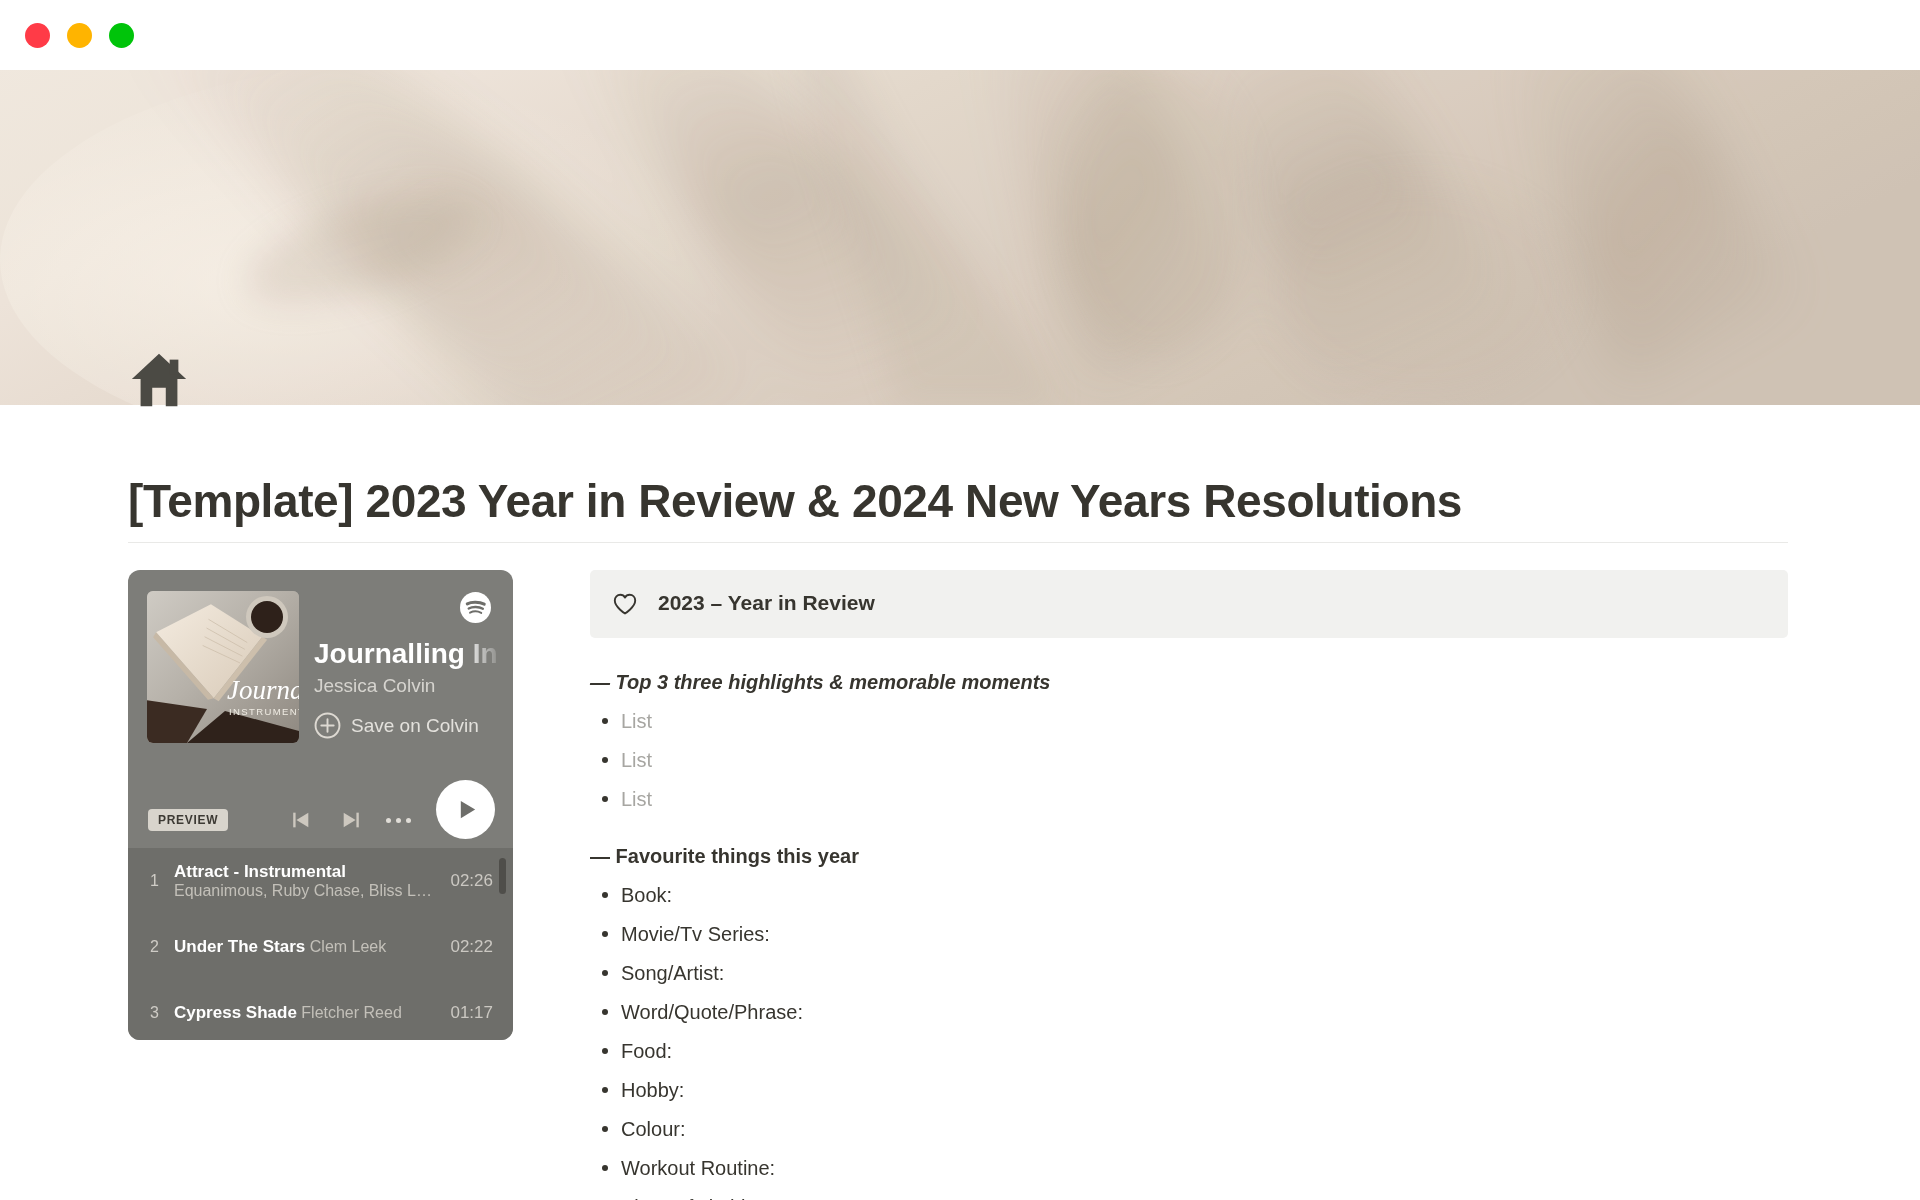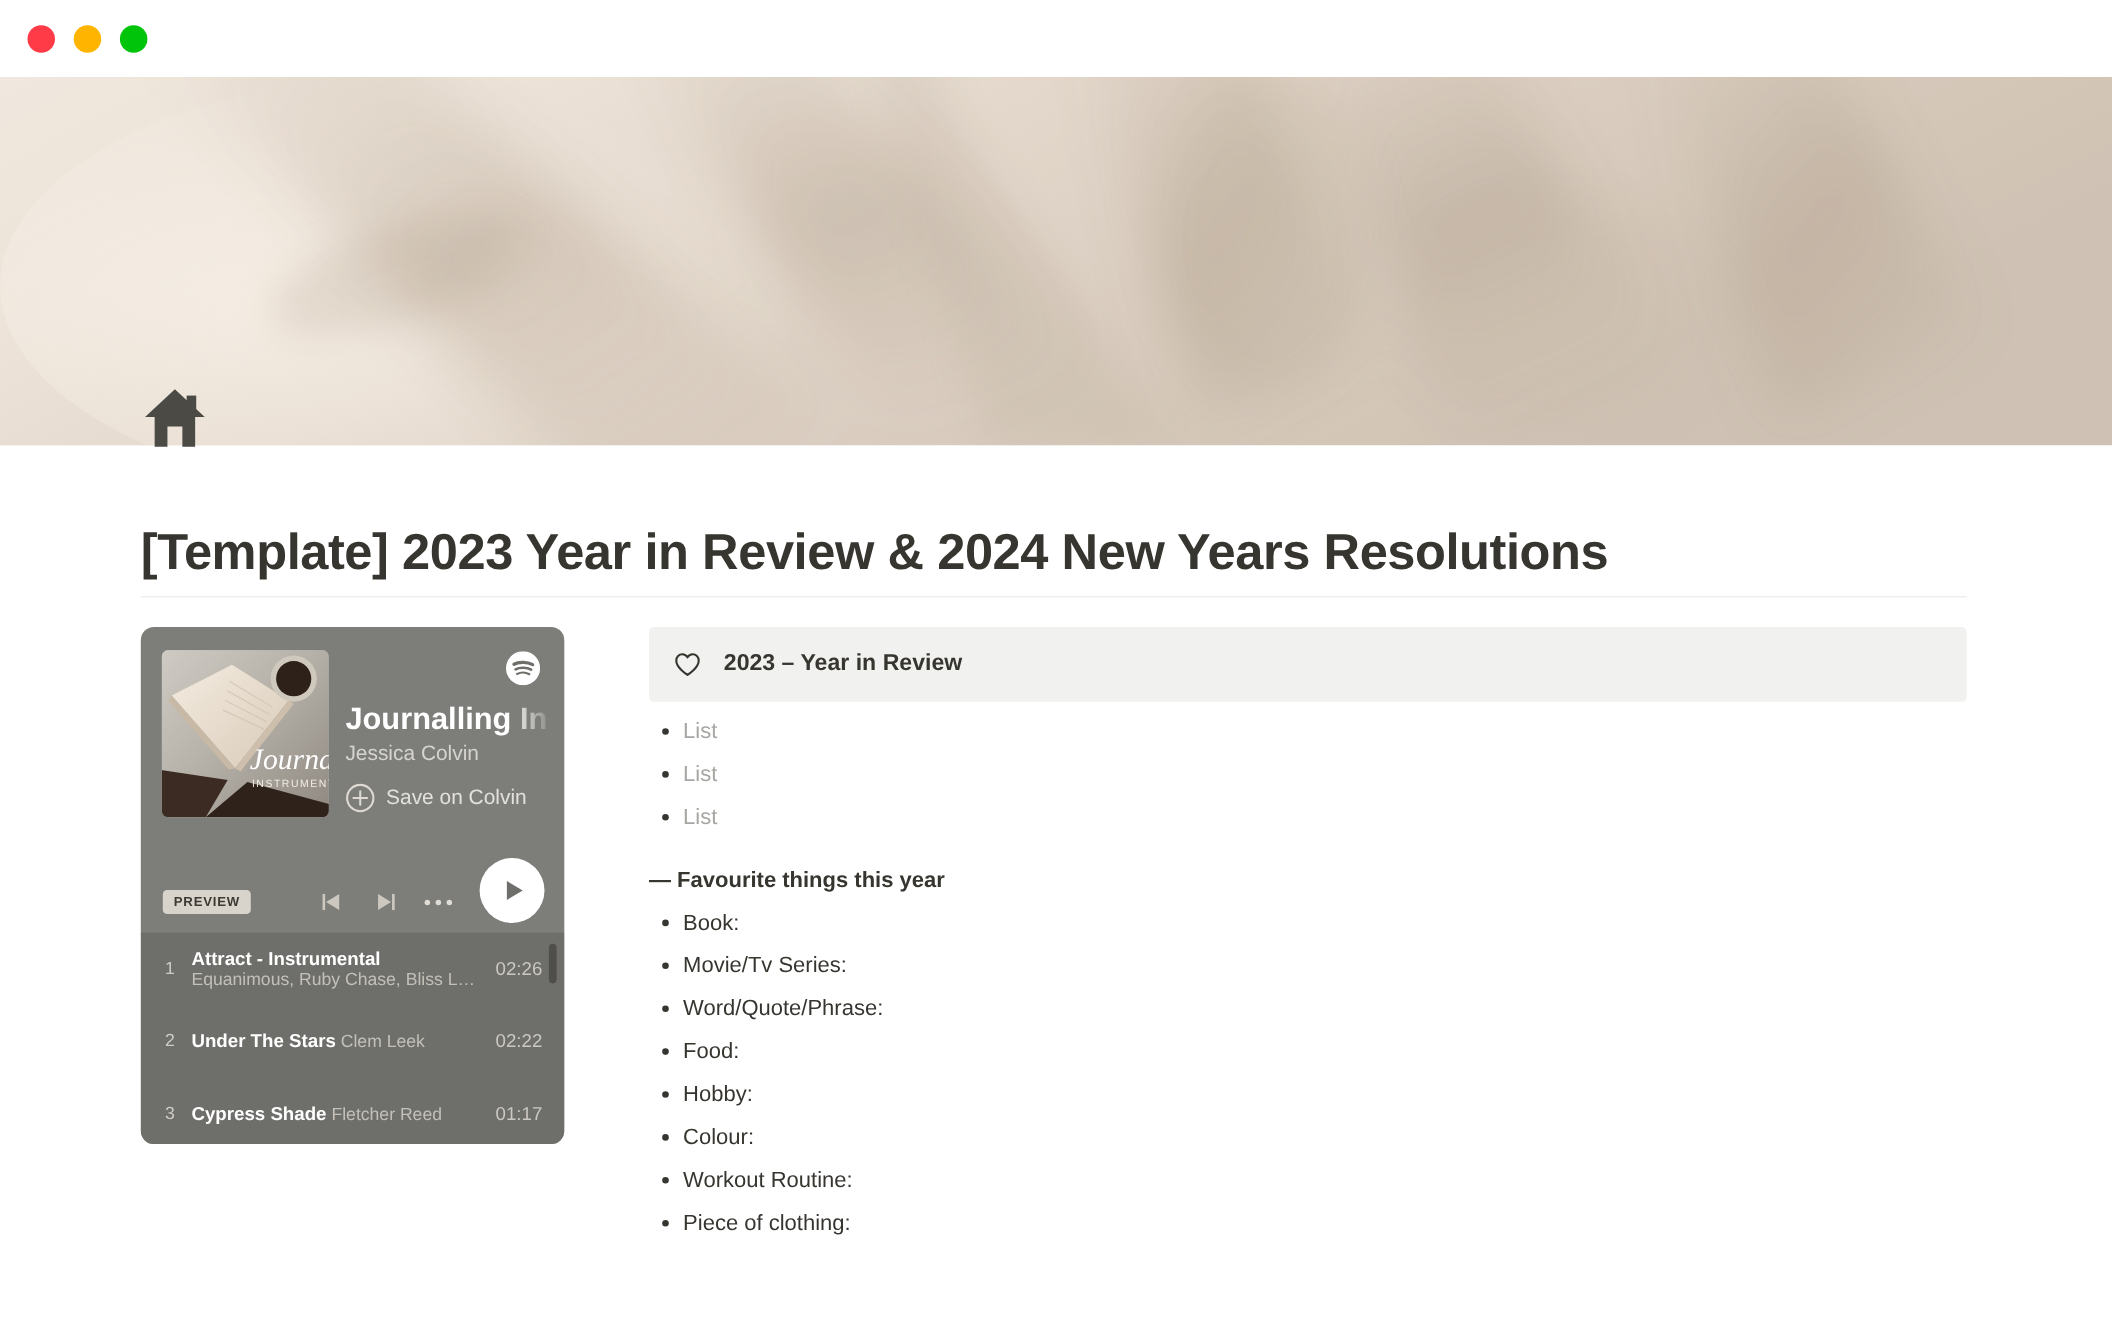--- a/index.html
+++ b/index.html
@@ -544,30 +544,32 @@
 
         <div class="callout">
           <span class="callout-icon">
             <svg viewBox="0 0 26 26">
               <path d="M13 22.5 C13 22.5 2.8 16.1 2.8 9.6 C2.8 6.2 5.3 3.8 8.3 3.8 C10.5 3.8 12.2 5.1 13 6.6 C13.8 5.1 15.5 3.8 17.7 3.8 C20.7 3.8 23.2 6.2 23.2 9.6 C23.2 16.1 13 22.5 13 22.5 Z" fill="none" stroke="#37352f" stroke-width="1.9" stroke-linejoin="round"></path>
             </svg>
           </span>
           <span class="callout-text">2023 – Year in Review</span>
         </div>
 
+        <div class="section-head italic">— Top 3 three highlights &amp; memorable moments</div>
         <ul class="doc-list">
           <li class="placeholder">List</li>
           <li class="placeholder">List</li>
           <li class="placeholder">List</li>
         </ul>
 
         <div class="section-head">— Favourite things this year</div>
         <ul class="doc-list list-tight">
           <li>Book:</li>
           <li>Movie/Tv Series:</li>
+          <li>Song/Artist:</li>
           <li>Word/Quote/Phrase:</li>
           <li>Food:</li>
           <li>Hobby:</li>
           <li>Colour:</li>
           <li>Workout Routine:</li>
           <li>Piece of clothing:</li>
         </ul>
 
       </div>
     </div>

